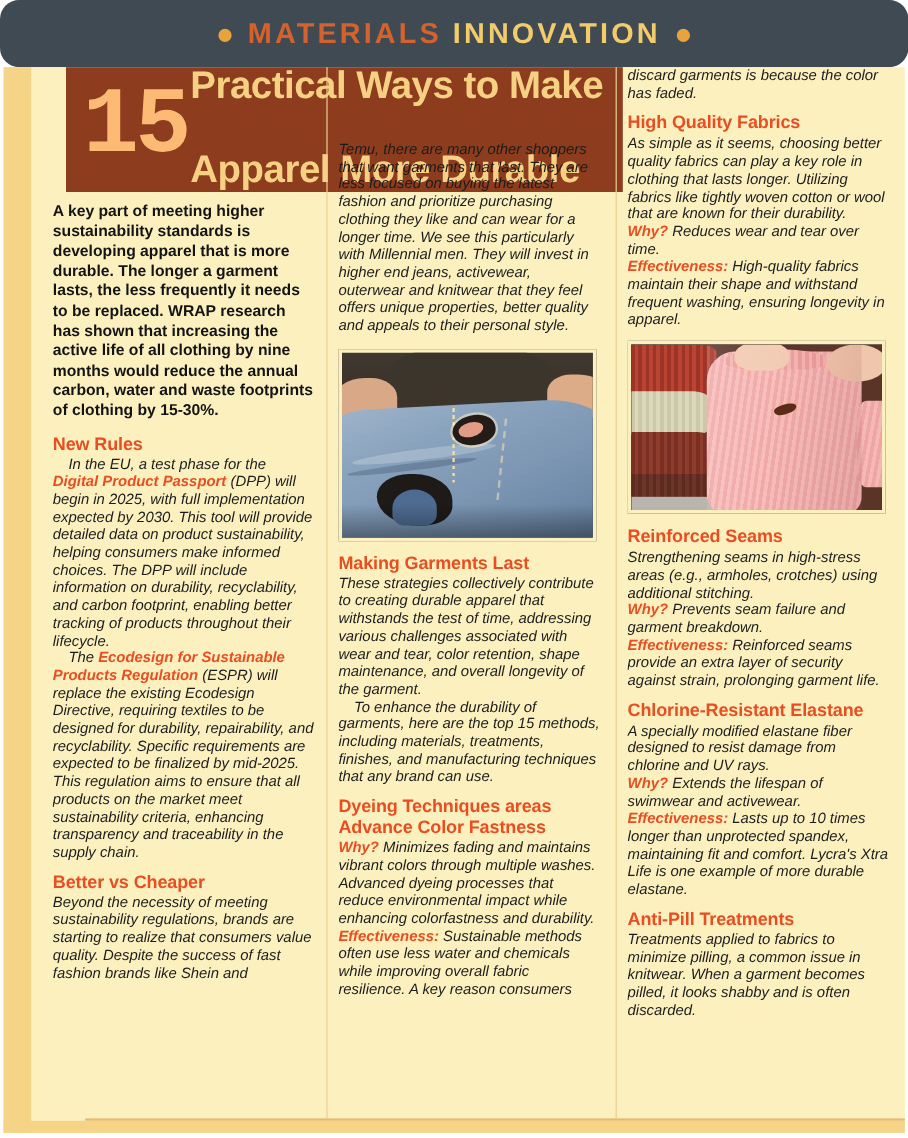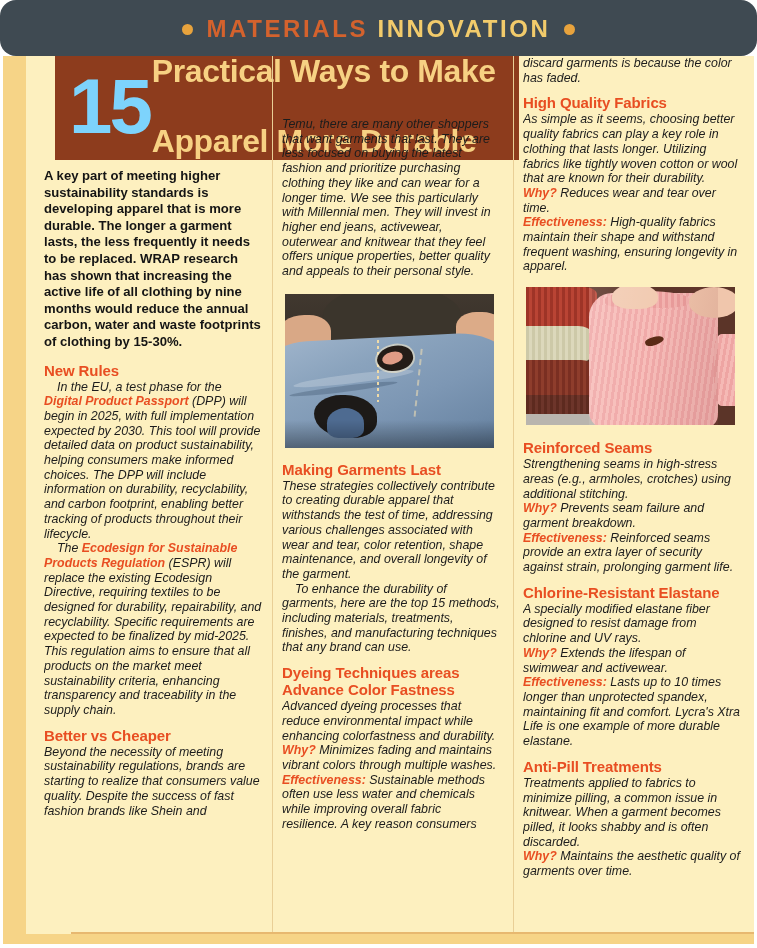--- a/index.html
+++ b/index.html
@@ -62,25 +62,25 @@
   
   .titleblock{
     position:absolute;left:52px;top:0px;
     width:464px;height:104px;
     background:#8d3c1d;
     display:flex;align-items:center;
     box-sizing:border-box;
     padding-left:14px;
   }
   .bignum{
-    color:#7dd3fc;
+    color:#fdba74;
     font-size:78px;font-weight:bold;
     line-height:0.82;
     letter-spacing:-3px;
-    font-family:Liberation Sans, sans-serif;
+    font-family:Liberation Mono, monospace;
     transform:translateY(-1px);
   }
   .titlelines{
     display:flex;flex-direction:column;
     margin-left:2px;
     transform:translateY(-1px);
     gap:36px;
   }
   .titlelines span{
     color:#f7d183;
@@ -248,22 +248,22 @@
               <div class="knee"></div>
               <div class="shadow"></div>
           </div>
         </div>
 
         <h3 class="head tight">Making Garments Last</h3>
         <p class="body">These strategies collectively contribute to creating durable apparel that withstands the test of time, addressing various challenges associated with wear and tear, color retention, shape maintenance, and overall longevity of the garment.</p>
         <p class="body indent">To enhance the durability of garments, here are the top 15 methods, including materials, treatments, finishes, and manufacturing techniques that any brand can use.</p>
 
         <h3 class="head"><span>Dyeing Techniques areas</span><br><span>Advance Color Fastness</span></h3>
+        <p class="body gap"><span class="hl-b">Why?</span><span> Minimizes fading and maintains vibrant colors through multiple washes.</span></p>
         <p class="body">Advanced dyeing processes that reduce environmental impact while enhancing colorfastness and durability.</p>
-        <p class="body gap"><span class="hl-b">Why?</span><span> Minimizes fading and maintains vibrant colors through multiple washes.</span></p>
         <p class="body gap"><span class="hl-b">Effectiveness:</span><span> Sustainable methods often use less water and chemicals while improving overall fabric resilience. A key reason consumers</span></p>
       </div>
 
       <div class="col col3">
         <p class="body">discard garments is because the color has faded.</p>
 
         <h3 class="head">High Quality Fabrics</h3>
         <p class="body">As simple as it seems, choosing better quality fabrics can play a key role in clothing that lasts longer. Utilizing fabrics like tightly woven cotton or wool that are known for their durability.</p>
         <p class="body gap"><span class="hl-b">Why?</span><span> Reduces wear and tear over time.</span></p>
         <p class="body gap"><span class="hl-b">Effectiveness:</span><span>  High-quality fabrics maintain their shape and withstand frequent washing, ensuring longevity in apparel.</span></p>
@@ -290,18 +290,17 @@
         <p class="body gap"><span class="hl-b">Why?</span><span> Prevents seam failure and garment breakdown.</span></p>
         <p class="body gap"><span class="hl-b">Effectiveness:</span><span> Reinforced seams provide an extra layer of security against strain, prolonging garment life.</span></p>
 
         <h3 class="head">Chlorine-Resistant Elastane</h3>
         <p class="body">A specially modified elastane fiber designed to resist damage from chlorine and UV rays.</p>
         <p class="body gap"><span class="hl-b">Why?</span><span> Extends the lifespan of swimwear and activewear.</span></p>
         <p class="body gap"><span class="hl-b">Effectiveness:</span><span> Lasts up to 10 times longer than unprotected spandex, maintaining fit and comfort.  Lycra's Xtra Life is one example of more durable elastane.</span></p>
 
         <h3 class="head">Anti-Pill Treatments</h3>
         <p class="body">Treatments applied to fabrics to minimize pilling, a common issue in knitwear. When a garment becomes pilled, it looks shabby and is often discarded.</p>
-        <p class="body gap"><span class="hl-b">Why?</span><span> Maintains the aesthetic quality of garments over time.</span></p>
       </div>
 
     </div>
   </div>
 </div>
 
 </body></html>

